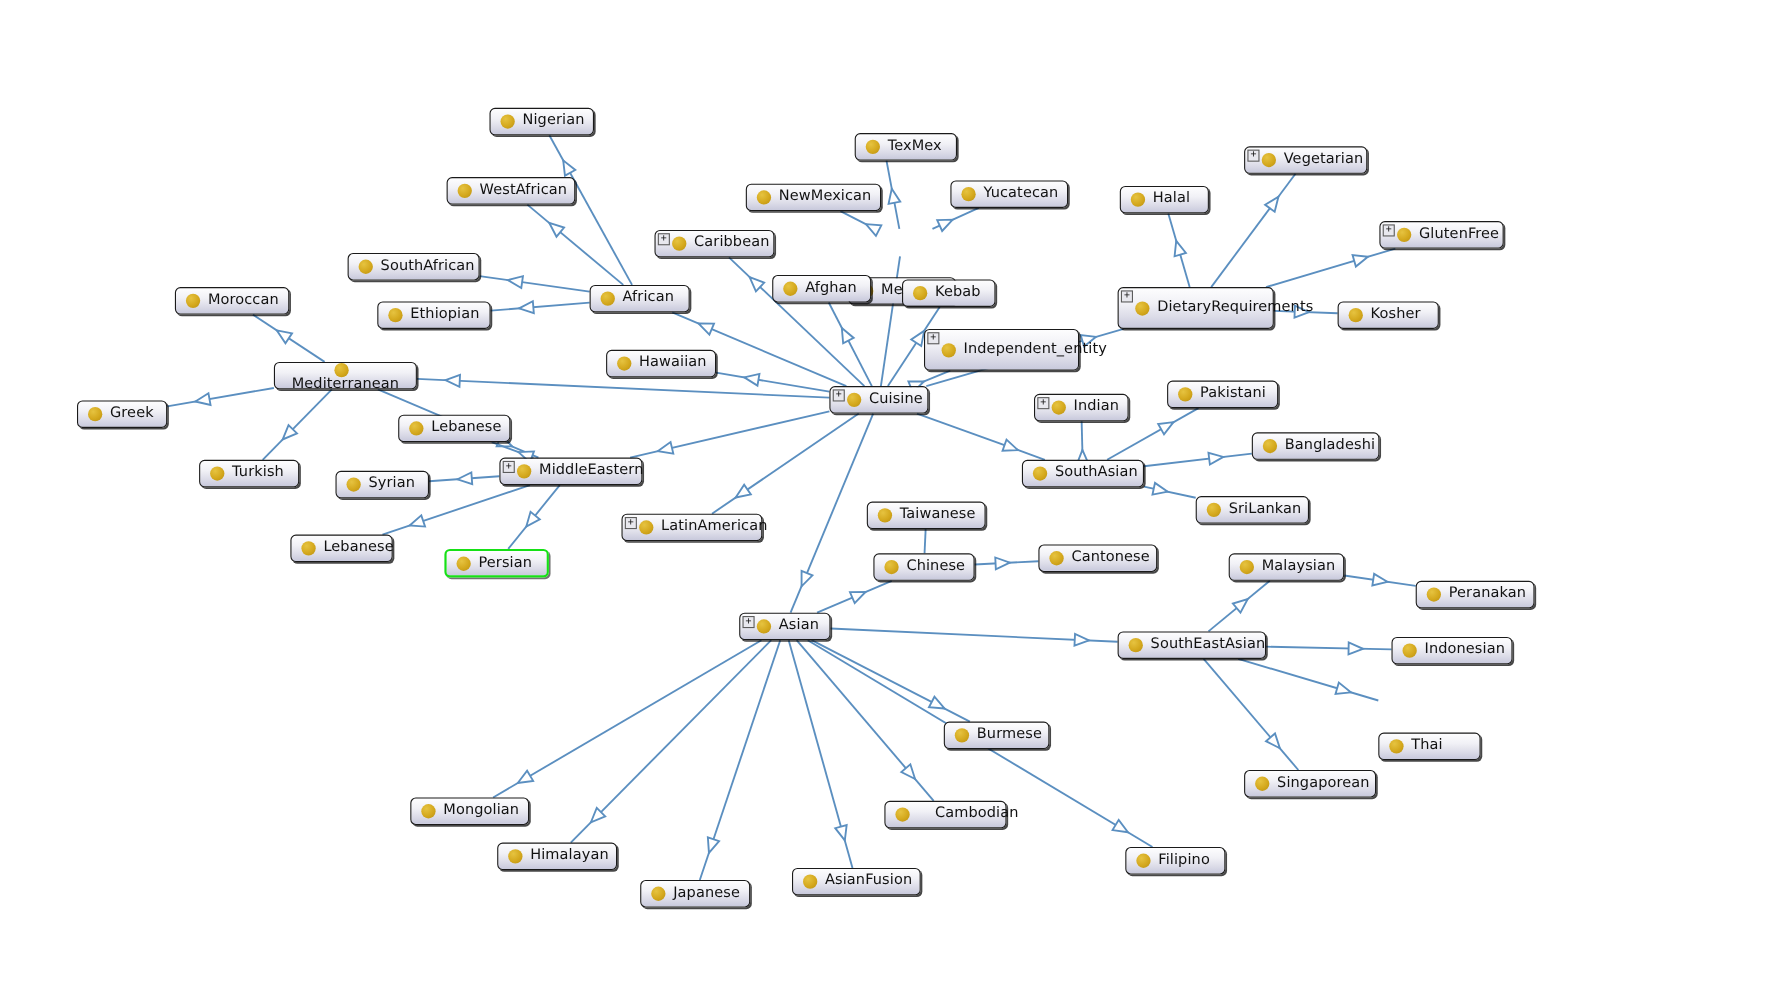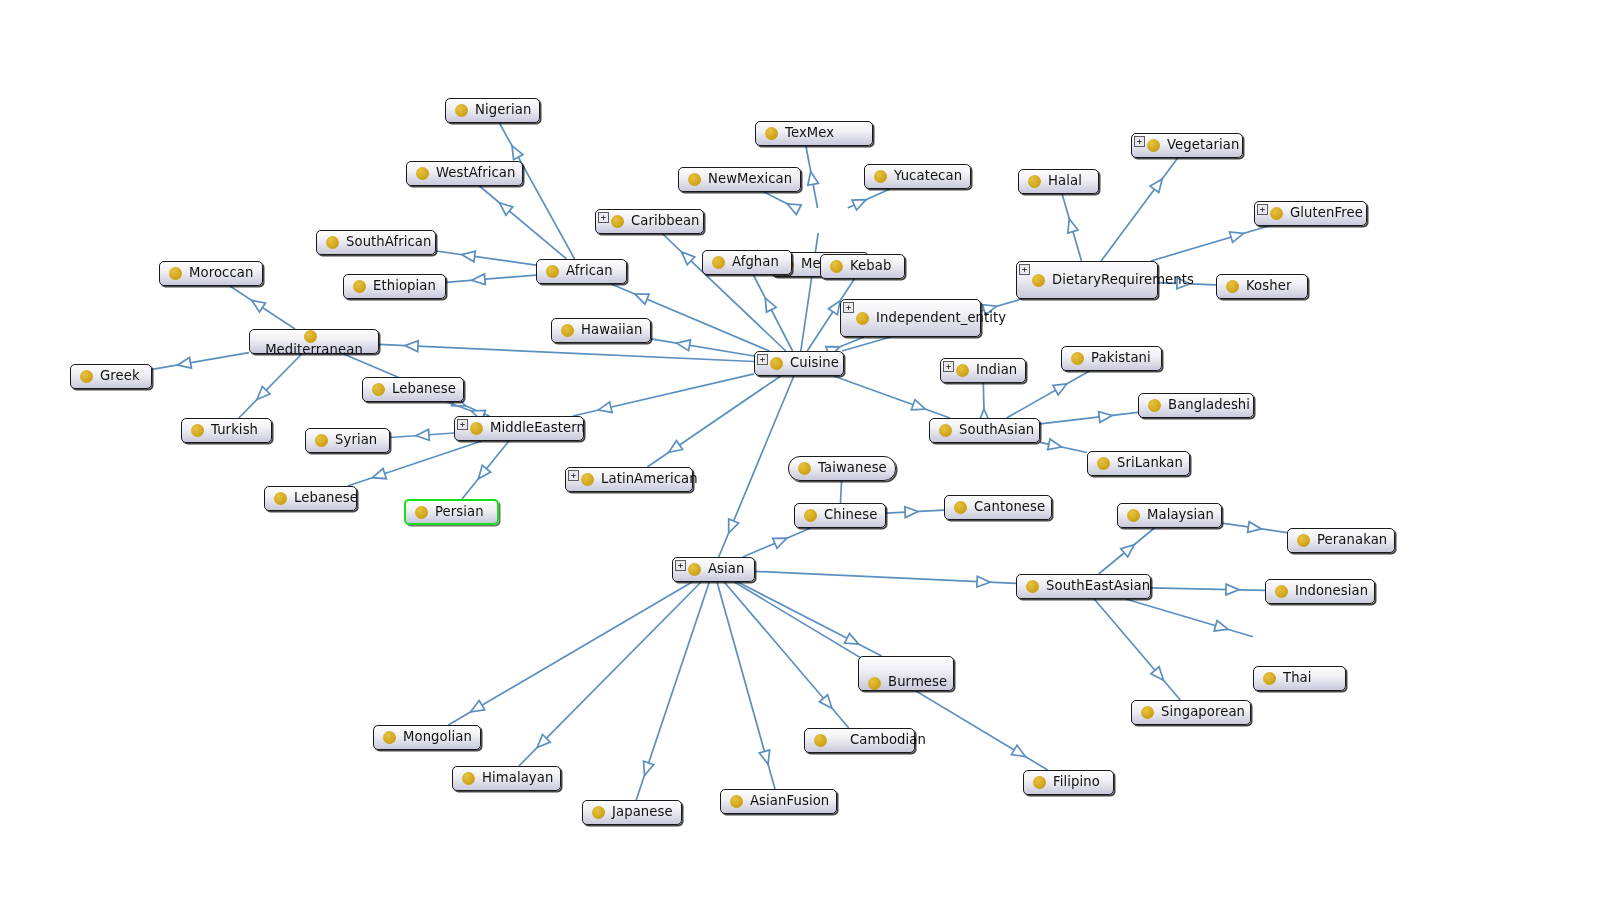--- a/index.html
+++ b/index.html
@@ -296,21 +296,21 @@
       <g>
         <line x1="1222.0" y1="523.2" x2="1287.0" y2="532.6" stroke="#5b8fc0" stroke-width="1.7"></line>
         <polygon points="1261.3,528.9 1247.6,532.3 1249.2,521.7" fill="#ffffff" stroke="#5b8fc0" stroke-width="1.7"></polygon>
       </g>
     </svg>
   <div id="node-layer">
       <div class="node" style="left: 445px; top: 98px; width: 95px; height: 25px;">
         <span class="node-dot"></span>
         <span class="node-label">Nigerian</span>
       </div>
-      <div class="node" style="left: 755px; top: 121px; width: 118px; height: 25px;">
+      <div class="node" style="left: 777px; top: 121px; width: 93px; height: 25px;">
         <span class="node-dot"></span>
         <span class="node-label">TexMex</span>
       </div>
       <div class="node has-expander" style="left: 1131px; top: 133px; width: 112px; height: 25px;">
         <span class="expander">+</span>
         <span class="node-dot"></span>
         <span class="node-label">Vegetarian</span>
       </div>
       <div class="node" style="left: 406px; top: 161px; width: 117px; height: 25px;">
         <span class="node-dot"></span>
@@ -428,21 +428,21 @@
         <span class="node-label">SouthAsian</span>
       </div>
       <div class="node" style="left: 305px; top: 428px; width: 85px; height: 25px;">
         <span class="node-dot"></span>
         <span class="node-label">Syrian</span>
       </div>
       <div class="node" style="left: 1087px; top: 451px; width: 103px; height: 25px;">
         <span class="node-dot"></span>
         <span class="node-label">SriLankan</span>
       </div>
-      <div class="node" style="left: 788px; top: 456px; width: 108px; height: 25px; border-radius: 12px;">
+      <div class="node" style="left: 788px; top: 456px; width: 108px; height: 25px;">
         <span class="node-dot"></span>
         <span class="node-label">Taiwanese</span>
       </div>
       <div class="node has-expander" style="left: 565px; top: 467px; width: 128px; height: 25px;">
         <span class="expander">+</span>
         <span class="node-dot"></span>
         <span class="node-label">LatinAmerican</span>
       </div>
       <div class="node" style="left: 264px; top: 486px; width: 93px; height: 25px;">
         <span class="node-dot"></span>
@@ -478,21 +478,21 @@
         <span class="node-label">SouthEastAsian</span>
       </div>
       <div class="node" style="left: 1265px; top: 579px; width: 110px; height: 25px;">
         <span class="node-dot"></span>
         <span class="node-label">Indonesian</span>
       </div>
       <div class="node" style="left: 1253px; top: 666px; width: 93px; height: 25px; text-align: right;">
         <span class="node-dot"></span>
         <span class="node-label">Thai</span>
       </div>
-      <div class="node" style="left: 858px; top: 656px; width: 96px; height: 35px; align-items: flex-end;">
+      <div class="node" style="left: 858px; top: 656px; width: 96px; height: 25px;">
         <span class="node-dot"></span>
         <span class="node-label">Burmese</span>
       </div>
       <div class="node" style="left: 1131px; top: 700px; width: 120px; height: 25px;">
         <span class="node-dot"></span>
         <span class="node-label">Singaporean</span>
       </div>
       <div class="node" style="left: 373px; top: 725px; width: 108px; height: 25px;">
         <span class="node-dot"></span>
         <span class="node-label">Mongolian</span>

